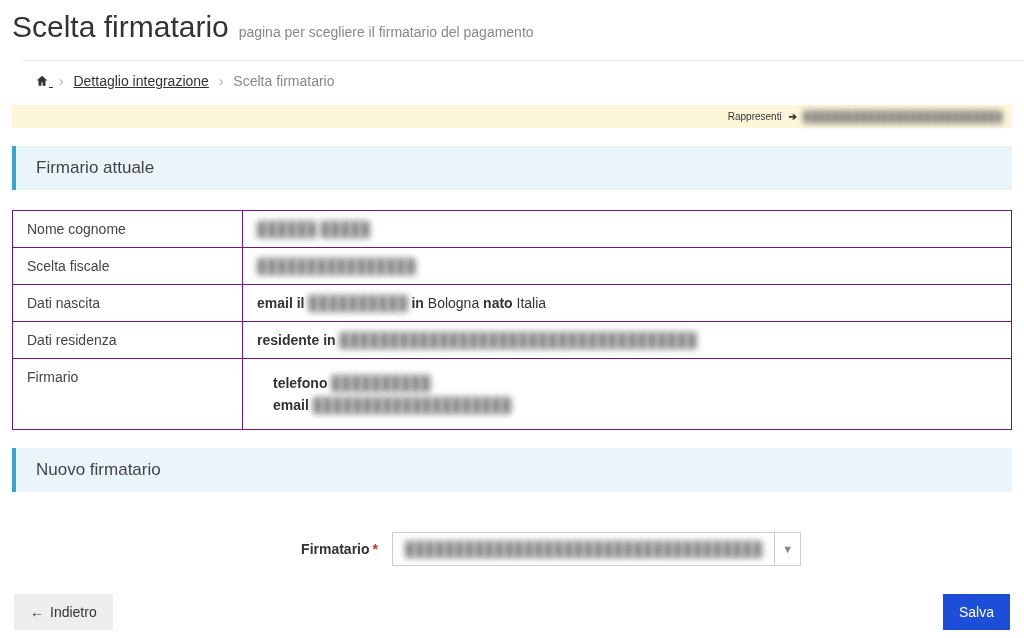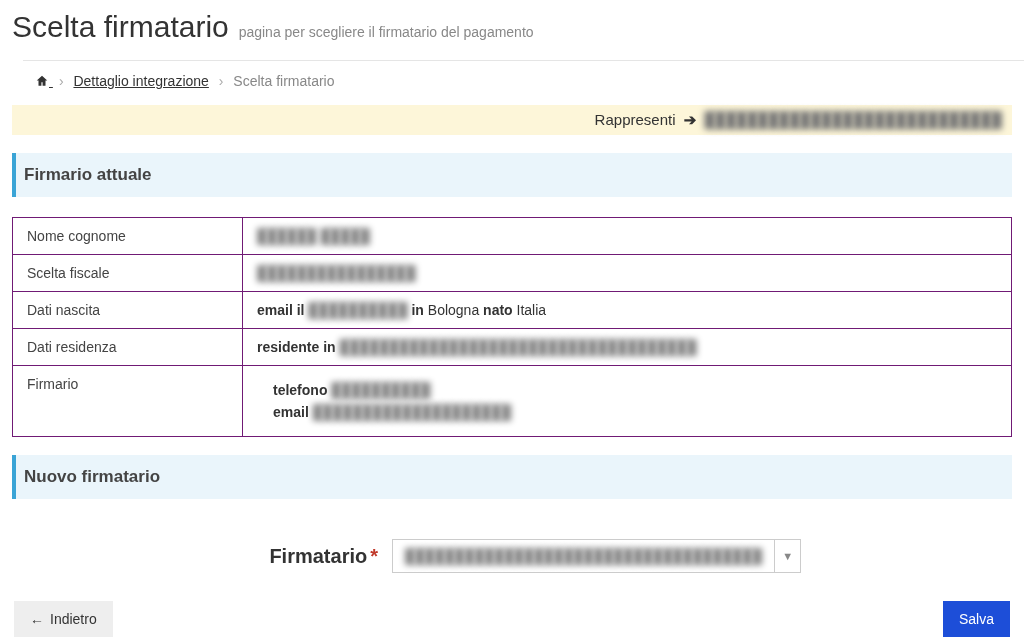--- a/index.html
+++ b/index.html
@@ -10,42 +10,42 @@
     .page-subtitle { font-size: 14px; color: #888; margin-left: 6px; text-align: right; }
 
     .breadcrumb { border-top: 1px solid #e5e5e5; padding: 12px 12px; color: #666; font-size: 14px; margin-left: 23px; }
     .breadcrumb a { color: #333; text-decoration: underline; }
     .breadcrumb .sep { margin: 0 6px; color: #aaa; }
     .breadcrumb .current { color: #888; }
     .home-icon { display:inline-block; width:14px; height:14px; vertical-align:-2px; fill:#333; }
 
     .main { padding: 0 12px 20px 12px; }
 
-    .represent-banner { background: #fdf6d9; padding: 6px 10px; font-size: 15px; color: #333; margin-top: 4px; text-align: right; border-radius: 0; }
+    .represent-banner { background: #fdf6d9; padding: 6px 10px; font-size: 10px; color: #333; margin-top: 4px; text-align: right; border-radius: 0; }
     .represent-banner .arrow { margin: 0 4px; font-weight: bold; }
     .represent-blur { color: transparent; text-shadow: 0 0 6px #777; }
 
     .section { margin-top: 18px; }
-    .section-header { background: #eaf5fb; border-left: 4px solid #3aa4d6; padding: 12px 8px; font-size: 17px; color: #444; font-weight: bold; }
+    .section-header { background: #eaf5fb; border-left: 4px solid #3aa4d6; padding: 12px 20px; font-size: 17px; color: #444; }
 
     .section-body { padding: 20px 0 0 0; }
 
     table.details { width: 100%; border-collapse: collapse; }
     table.details td { border: 1px solid #701a75; padding: 10px 14px; vertical-align: top; }
     table.details td.label { width: 230px; color: #444; }
     table.details td.value { color: #333; }
     .blur { color: transparent; text-shadow: 0 0 6px #888; }
 
     .bold { font-weight: 700; }
 
     .recapiti-row td { padding-top: 12px; padding-bottom: 12px; }
     .recapiti-row .value p { margin: 6px 16px; }
 
     .form-row { display: flex; align-items: center; margin-top: 20px; }
-    .form-row .form-label { width: 380px; text-align: right; padding-right: 14px; font-weight: 700; font-size: 20px; }
+    .form-row .form-label { width: 380px; text-align: right; padding-right: 14px; font-weight: 700; font-size: 14px; }
     .form-row .form-label .req { color: #c0392b; margin-left: 3px; }
     .select-wrap { display: flex; align-items: stretch; }
     .select-display { border: 1px solid #ccc; padding: 8px 12px; min-width: 330px; color: transparent; text-shadow: 0 0 6px #888; font-size: 14px; background:#fff; }
     .select-caret { border: 1px solid #ccc; border-left: none; width: 26px; display:flex; align-items:center; justify-content:center; color:#888; font-size:11px; background:#fff; cursor:pointer; }
 
     .actions { display:flex; justify-content: space-between; margin-top: 28px; padding: 0 2px; }
     .btn { display:inline-flex; align-items:center; padding: 10px 16px; font-size: 14px; cursor:pointer; border: none; }
     .btn-back { background: #eee; color:#333; }
     .btn-back .arrow { margin-right: 6px; }
     .btn-save { background: #1d4ed8; color:#fff; }

